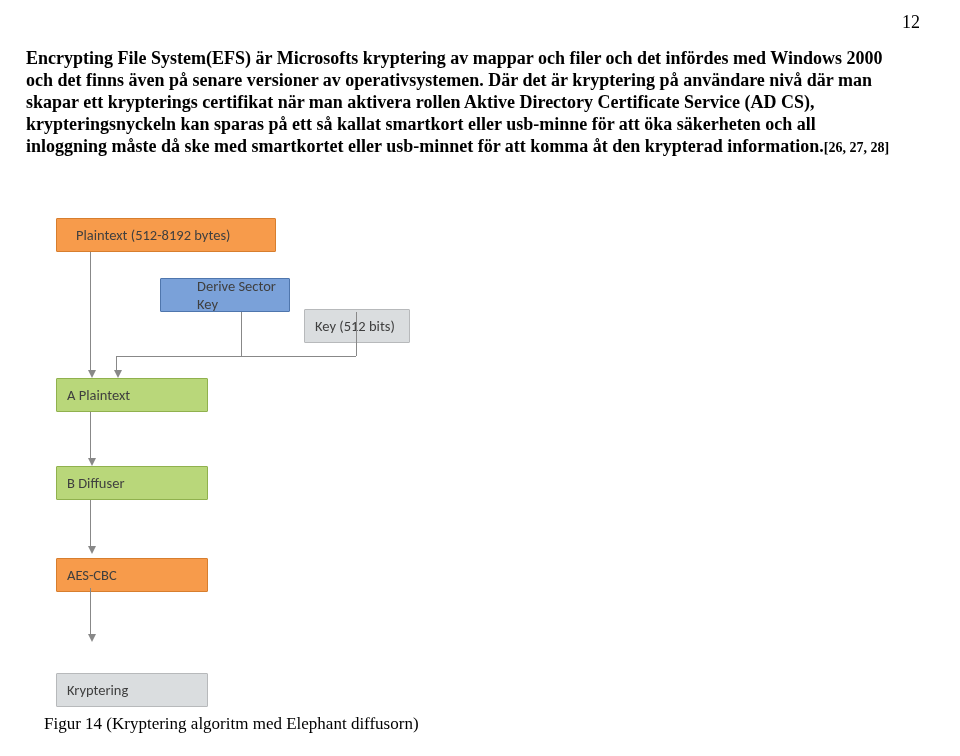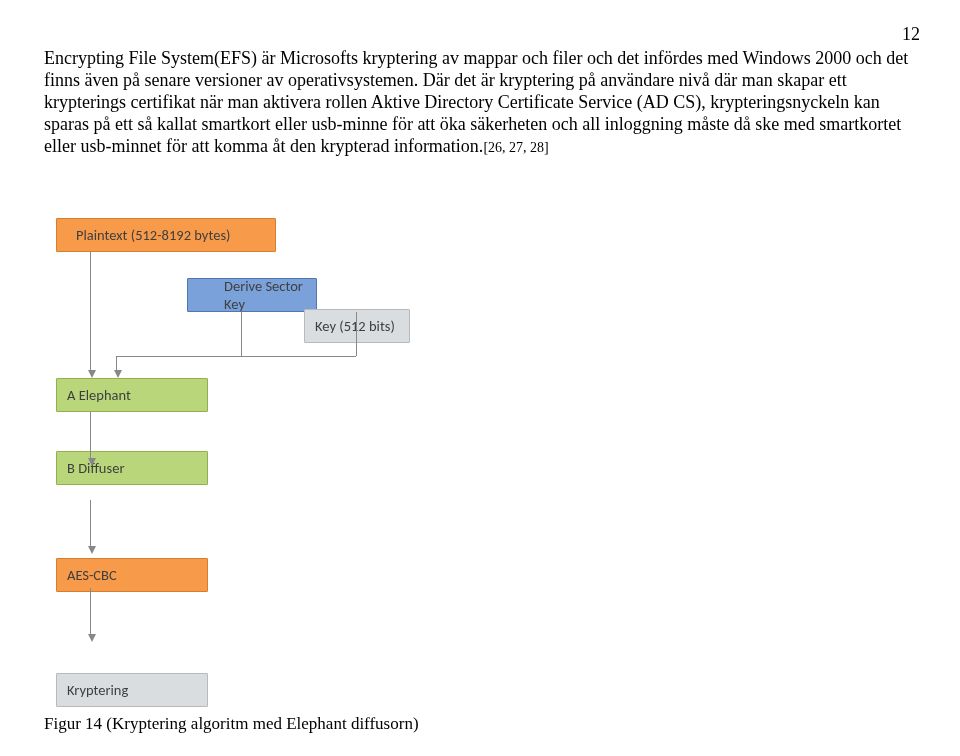--- a/index.html
+++ b/index.html
@@ -7,33 +7,34 @@
     padding: 0;
     background: #ffffff;
     font-family: Georgia, 'Times New Roman', serif;
     color: #000;
     width: 960px;
     height: 756px;
     position: relative;
   }
   .page-number {
     position: absolute;
-    top: 24px;
+    top: 12px;
     right: 40px;
     font-size: 18px;
     font-family: Georgia, serif;
   }
   .paragraph {
     position: absolute;
     top: 48px;
-    left: 44px;
+    left: 26px;
     width: 870px;
     font-size: 18px;
     line-height: 1.22;
     font-family: Georgia, serif;
+    font-weight: bold;
   }
   .paragraph .ref {
     font-size: 14px;
   }
   .diagram {
     position: absolute;
     left: 56px;
     top: 218px;
     width: 520px;
     height: 470px;
@@ -72,21 +73,21 @@
   .stage.wide {
     width: 220px;
     padding-left: 19px;
   }
   .stage.key {
     width: 106px;
     left: 248px;
     justify-content: flex-start;
   }
   .stage.derive {
-    left: 131px;
+    left: 104px;
     width: 130px;
     padding-left: 36px;
   }
   .vline {
     position: absolute;
     width: 0;
     border-left: 1px solid #888;
   }
   .hline {
     position: absolute;
@@ -130,24 +131,24 @@
 
   <div class="stage blue derive" style="top:60px;">
     <span>Derive Sector Key</span>
   </div>
 
   <div class="stage gray key" style="top:60px;">
     <span>Key (512 bits)</span>
   </div>
 
   <div class="stage green" style="top:160px;">
-    <span>A Elephant</span>
+    <span>A Plaintext</span>
   </div>
 
-  <div class="stage green" style="top:233px;">
+  <div class="stage green" style="top:248px;">
     <span>B Diffuser</span>
   </div>
 
   <div class="stage orange" style="top:340px;">
     <span>AES-CBC</span>
   </div>
 
   <div class="stage gray" style="top:424px;">
     <span>Kryptering</span>
   </div>

